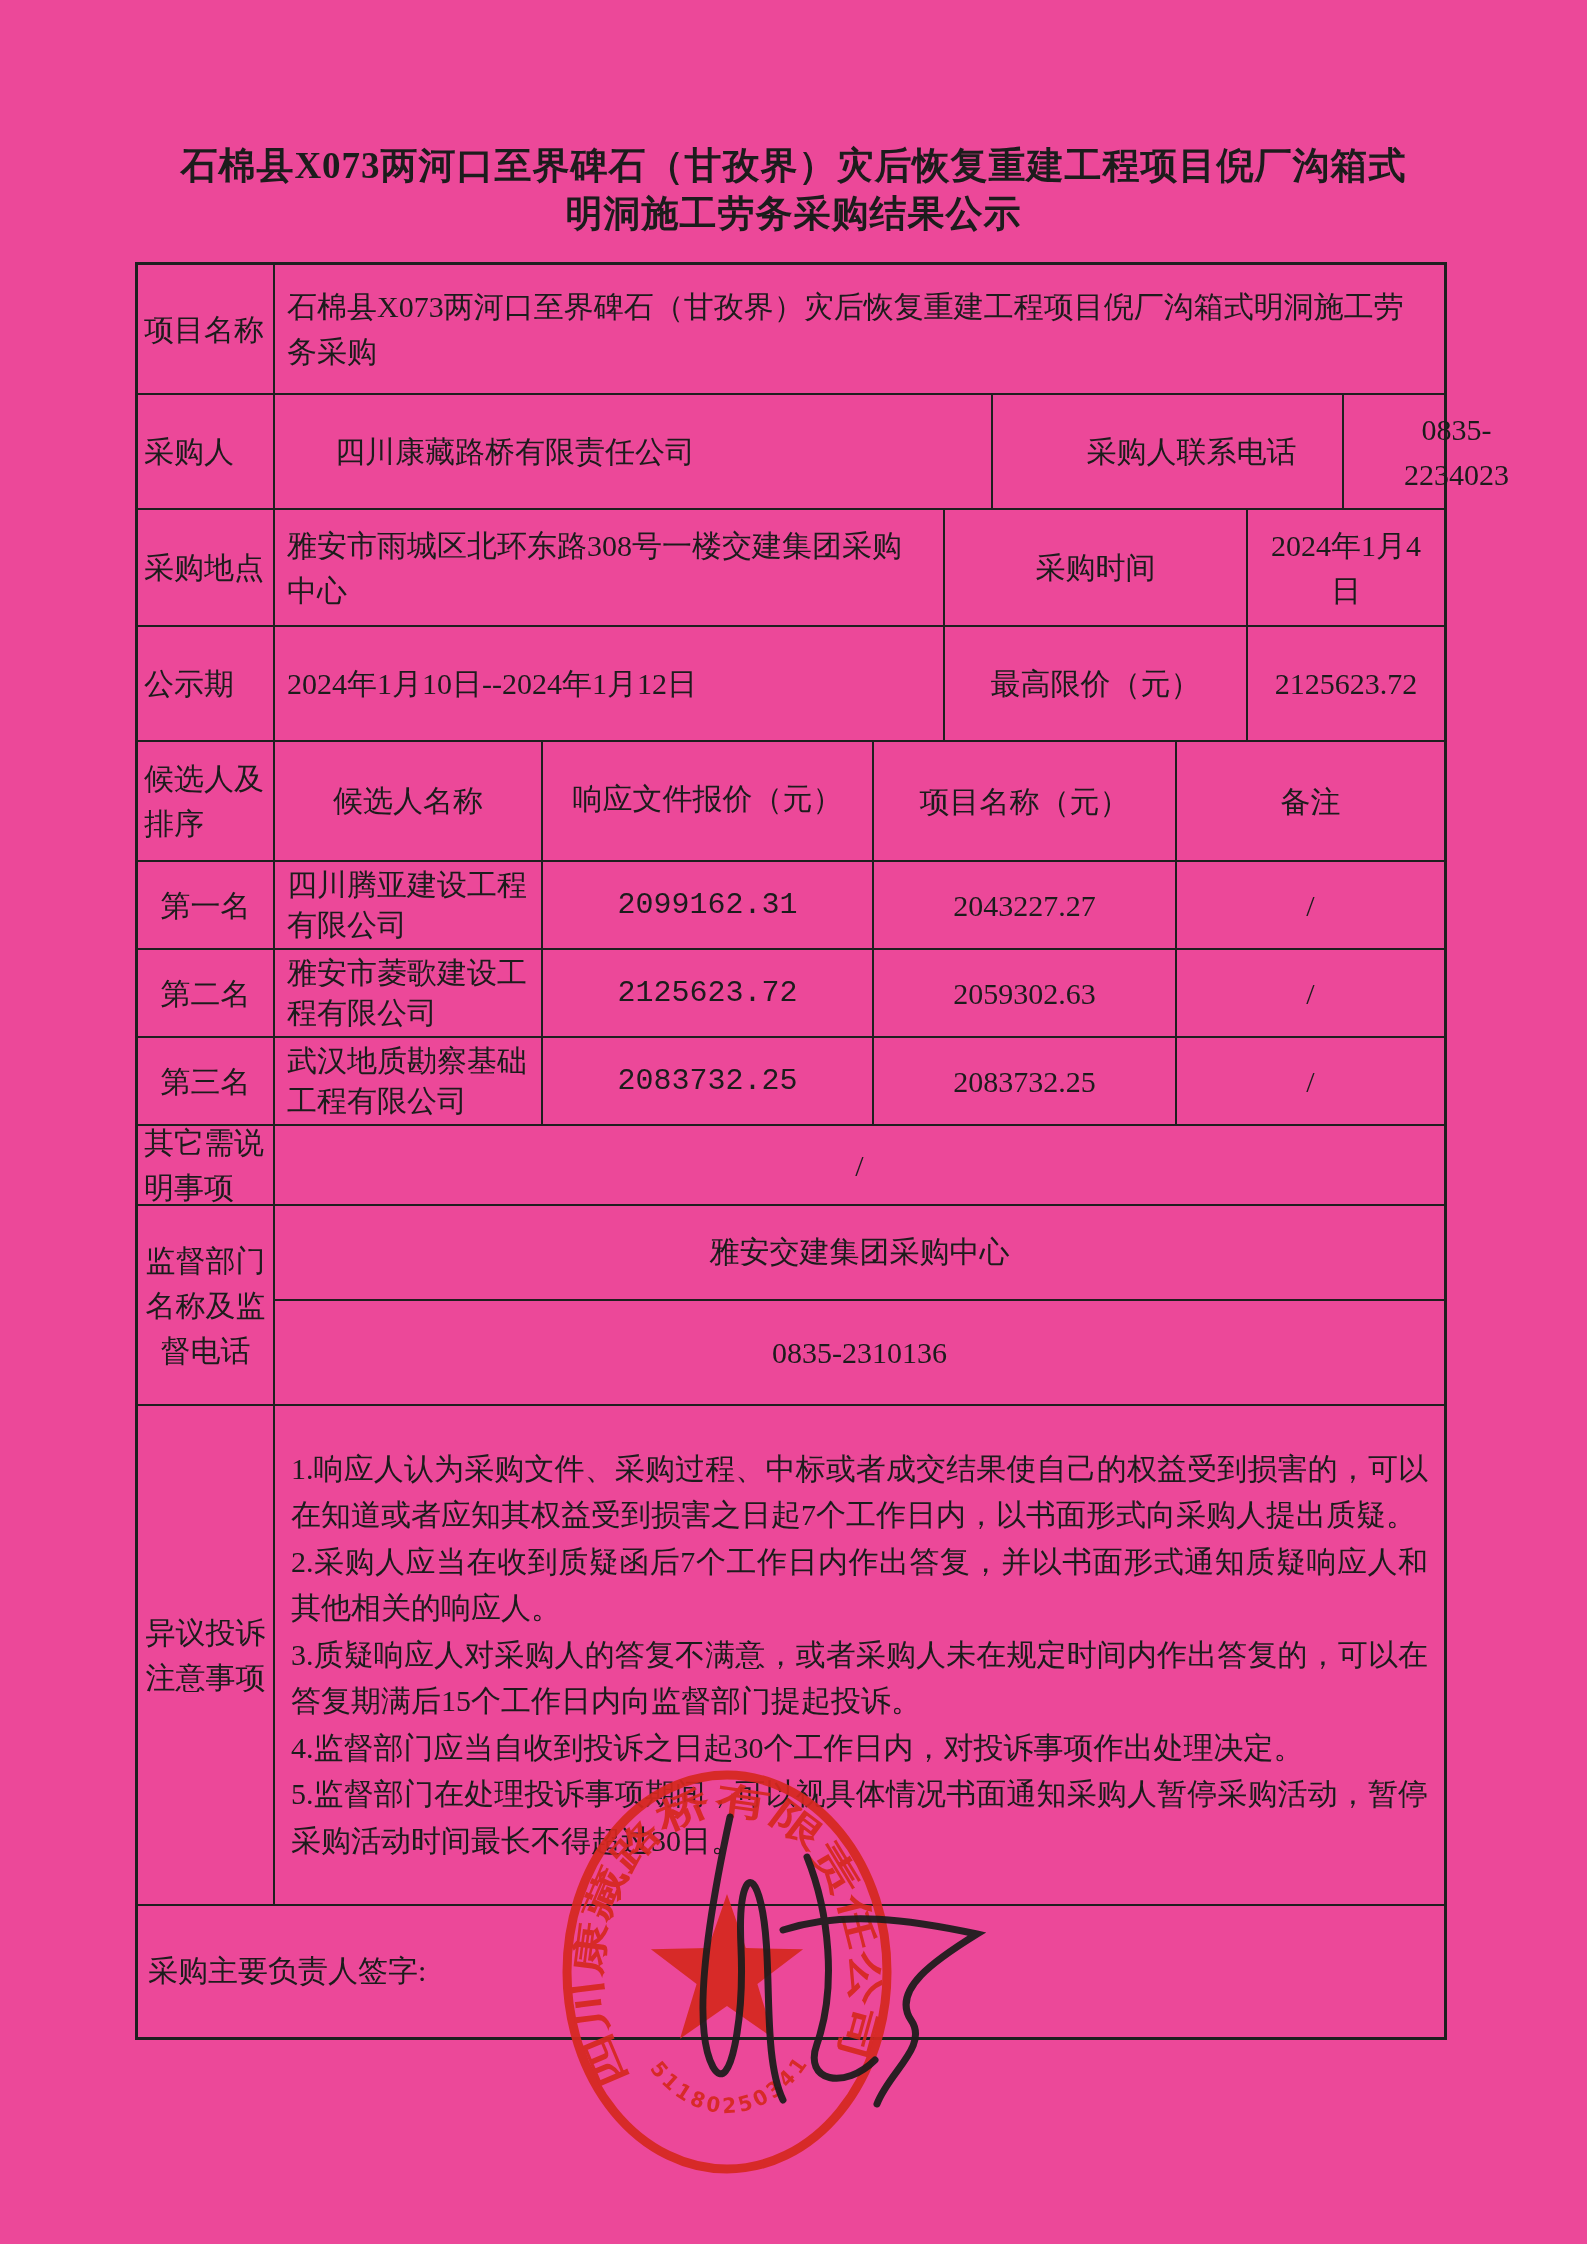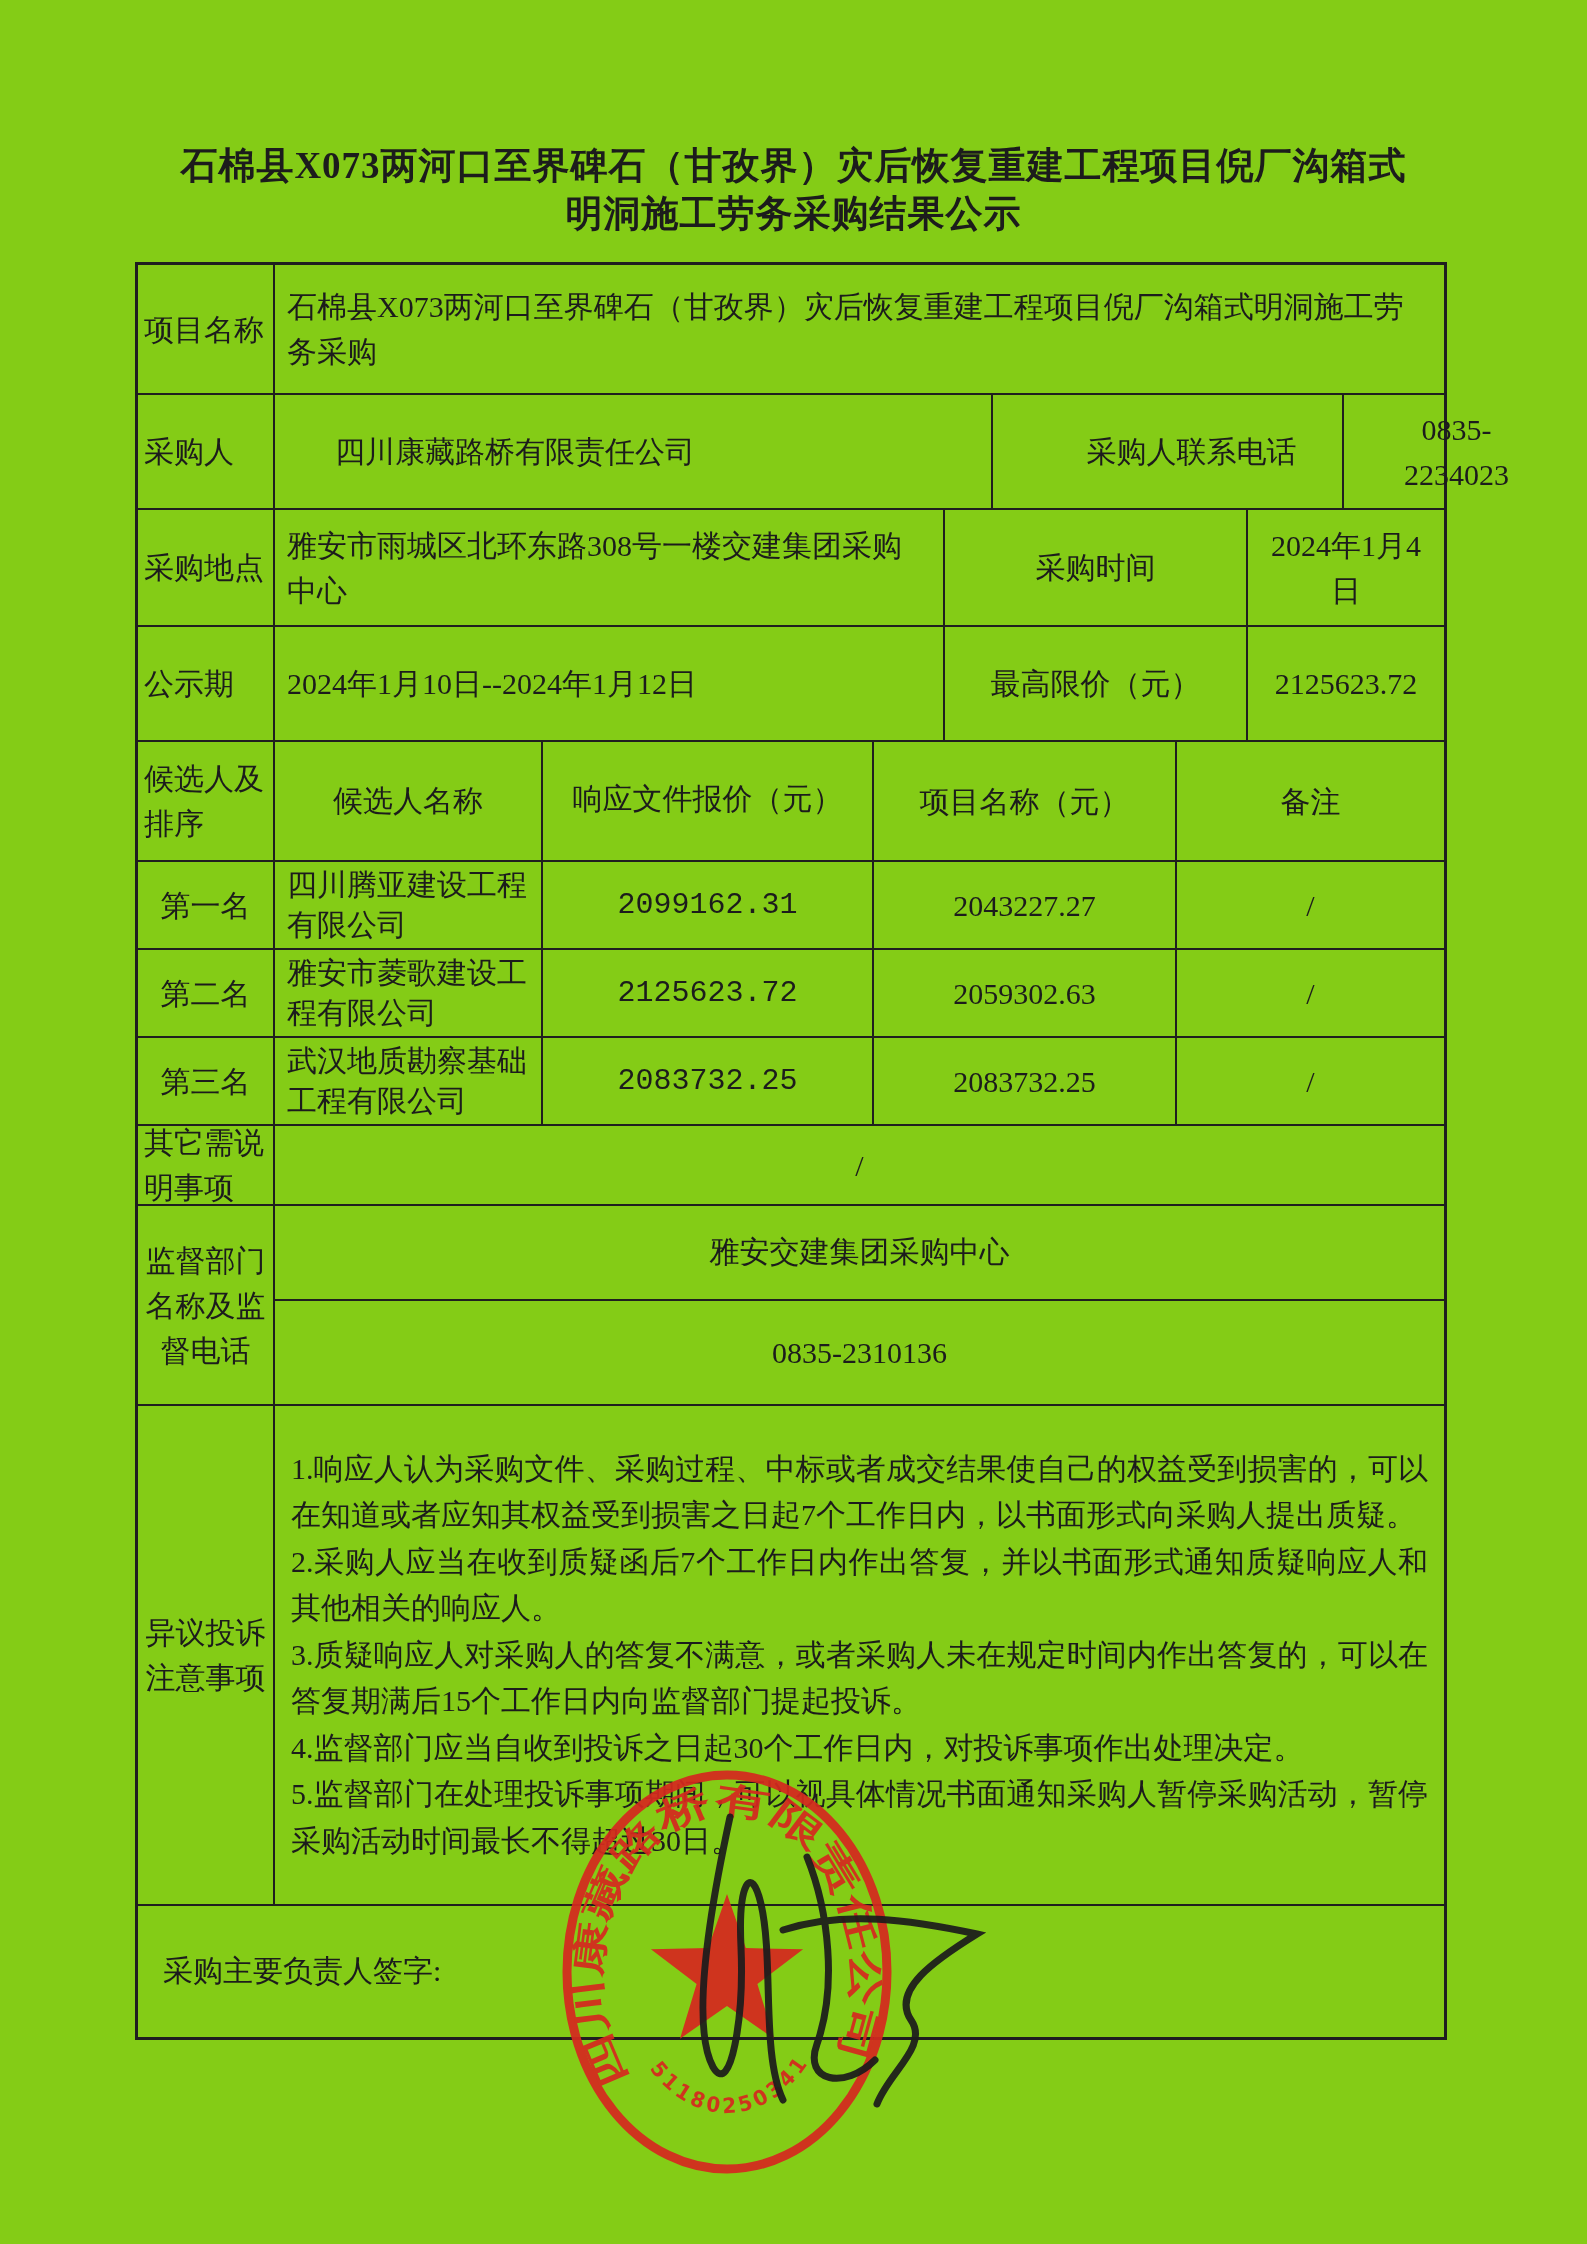--- a/index.html
+++ b/index.html
@@ -1,19 +1,19 @@
 <!DOCTYPE html>
 <html><head>
 <meta charset="utf-8">
 <style>
   html,body{margin:0;padding:0;background:#ffffff;}
   .page{
     position:relative;
     width:1587px;height:2244px;
-    background:#84cc16;
+    background:#ec4899;
     font-family:"Liberation Serif","DejaVu Serif",serif;
     color:#1c1c1c;
     overflow:hidden;
   }
   .title{
     position:absolute;left:0;top:142px;width:100%;
     text-align:center;font-weight:bold;font-size:37px;line-height:1.3;
     letter-spacing:1px;
   }
   .tbl{
@@ -52,21 +52,21 @@
   .h-signature{height:131px;}
   .sup-col{flex:1 1 auto;display:flex;flex-direction:column;}
   .sup-top{height:95px;box-sizing:border-box;border-bottom:2px solid #1f1f1f;
     display:flex;align-items:center;justify-content:center;}
   .sup-bottom{flex:1;display:flex;align-items:center;justify-content:center;}
   .obj-body{
     flex:1 1 auto;display:flex;flex-direction:column;justify-content:center;
     padding:10px 16px;line-height:1.55;text-align:justify;
   }
   .obj-body p{margin:0;}
-  .sig-cell{flex:1;display:flex;align-items:center;padding-left:25px;}
+  .sig-cell{flex:1;display:flex;align-items:center;padding-left:10px;}
   .stamp-wrap{
     position:absolute;left:545px;top:1762px;width:470px;height:440px;
     z-index:3;pointer-events:none;
   }
 </style>
 </head>
 <body>
 
 <div class="page">
 

